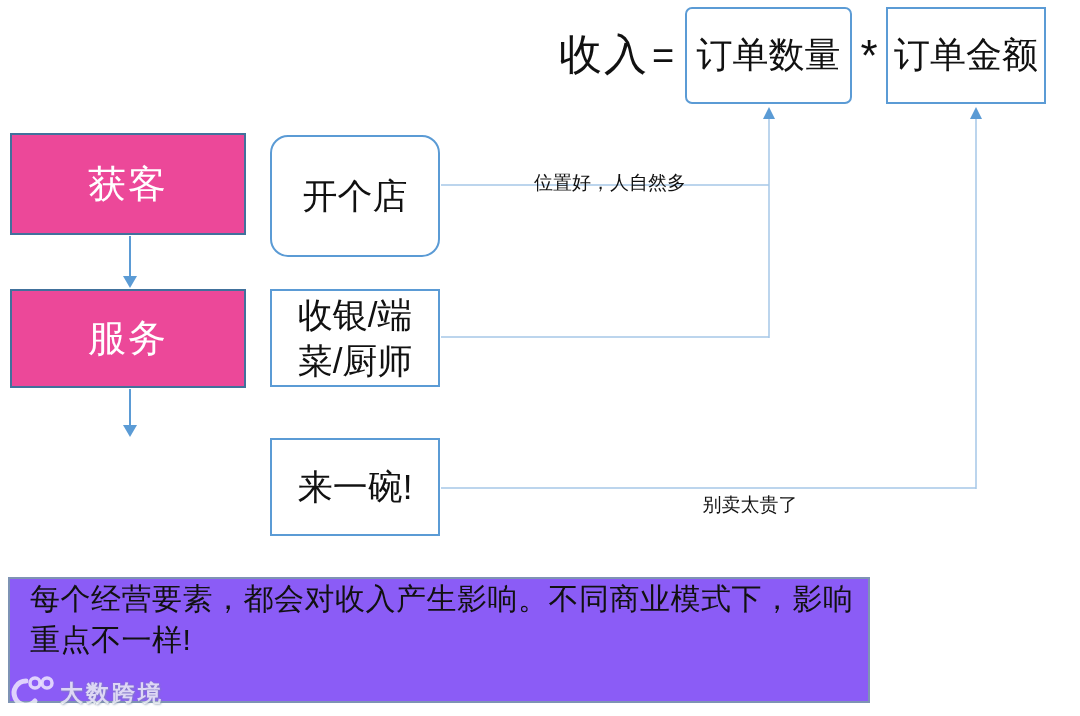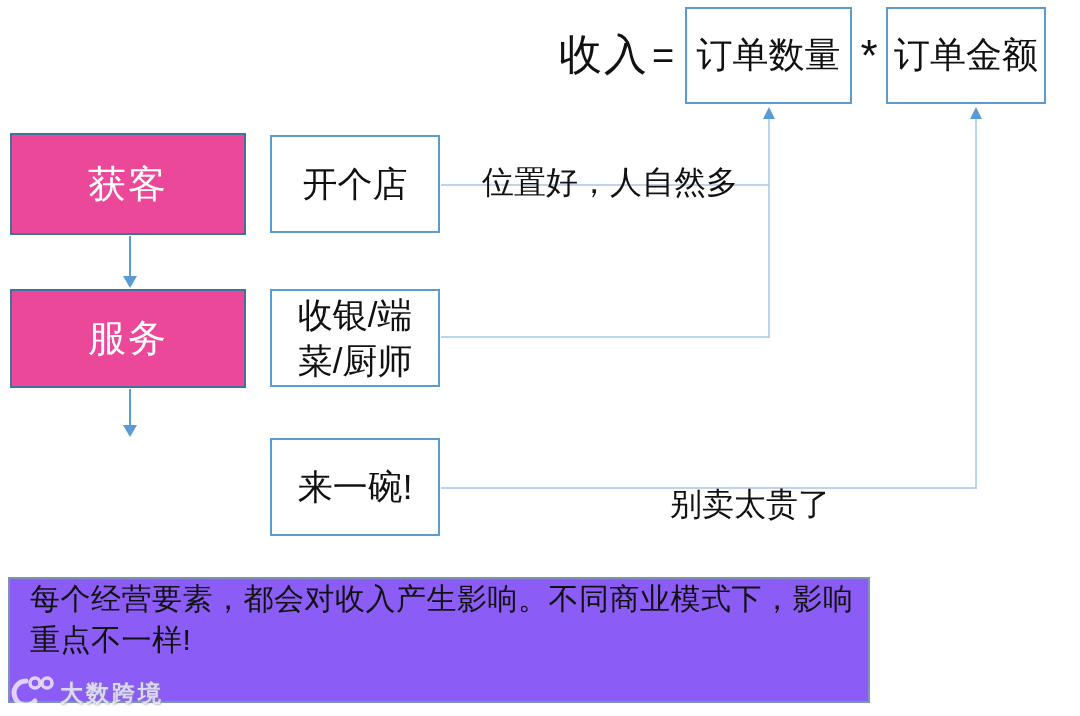--- a/index.html
+++ b/index.html
@@ -26,21 +26,21 @@
     position: absolute; left: 643px; top: 28px; width: 40px; height: 56px;
     font-size: 38px; color: #111;
     display: flex; align-items: center; justify-content: center;
   }
   .eq-box {
     position: absolute; top: 7px; height: 97px;
     border: 2px solid #5b9bd5; background: #ffffff;
     display: flex; align-items: center; justify-content: center;
     font-size: 36px; color: #111;
   }
-  .eq-box1 { left: 685px; width: 167px; }
+  .eq-box1 { left: 685px; width: 167px; border-radius: 7px; }
   .eq-box2 { left: 886px; width: 160px; }
   .eq-star {
     position: absolute; left: 850px; top: 7px; width: 38px; height: 97px;
     display: flex; align-items: center; justify-content: center;
     font-size: 44px; color: #111;
   }
   
   .stage-box {
     position: absolute; left: 10px; width: 236px;
     background: #ec4899; border: 2px solid #41719c;
@@ -50,27 +50,27 @@
   .stage-1 { top: 133px; height: 102px; }
   .stage-2 { top: 289px; height: 99px; }
   .stage-3 { top: 438px; height: 99px; }
   
   .action-box {
     position: absolute; left: 270px; width: 170px;
     background: #ffffff; border: 2px solid #5b9bd5;
     display: flex; align-items: center; justify-content: center;
     text-align: center; color: #111; font-size: 35px; line-height: 46px;
   }
-  .action-1 { top: 135px; height: 98px; }
+  .action-1 { top: 135px; height: 122px; border-radius: 18px; }
   .action-2 { top: 289px; height: 98px; }
   .action-3 { top: 438px; height: 98px; }
   .action-box .inner { width: 158px; word-break: break-all; }
   
   .note {
-    position: absolute; text-align: center; font-size: 32px; color: #111;
+    position: absolute; text-align: center; font-size: 19px; color: #111;
     height: 42px; display: flex; align-items: center; justify-content: center;
   }
   .note-1 { left: 450px; top: 162px; width: 320px; }
   .note-2 { left: 455px; top: 314px; width: 320px; }
   .note-3 { left: 595px; top: 484px; width: 310px; }
   
   .banner {
     position: absolute; left: 8px; top: 577px; width: 862px; height: 126px;
     background: #8b5cf6; border: 2px solid #7e93b4;
     display: flex; align-items: flex-start;

